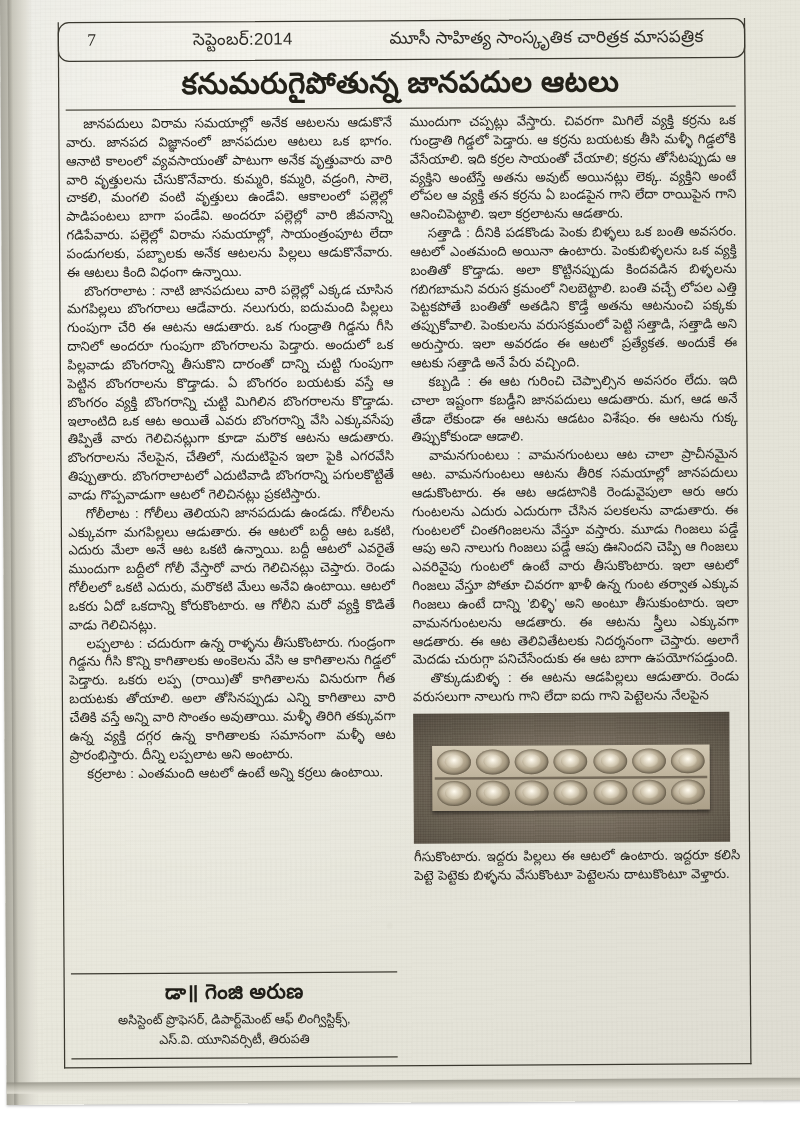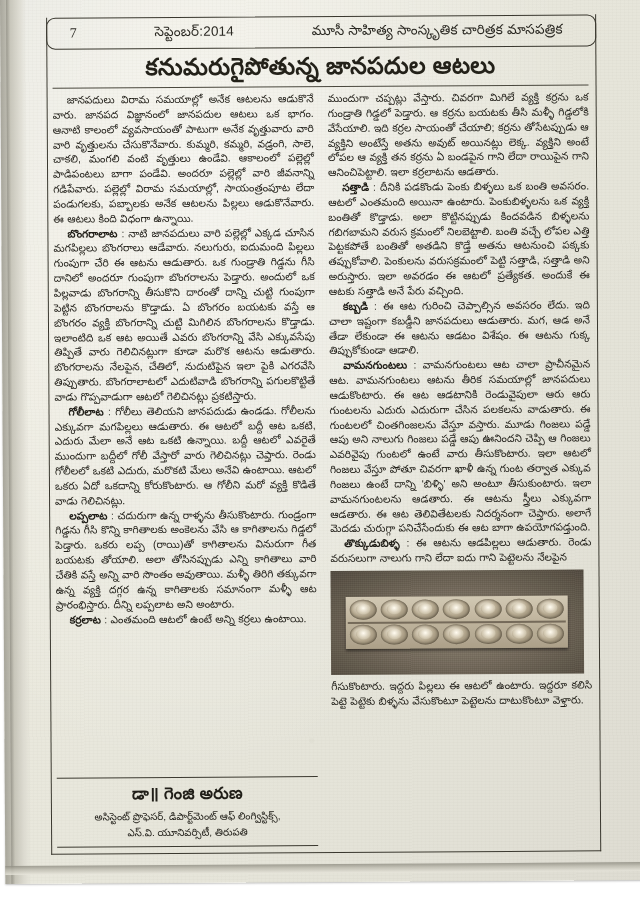--- a/index.html
+++ b/index.html
@@ -84,21 +84,21 @@
     display:flex;gap:14px;
   }
   .col{width:261px;position:relative;}
   .col p{
     margin:0 0 0 0;
     font-size:10.6px;line-height:14.85px;
     color:#1f1d17;text-align:justify;text-justify:inter-word;
     text-indent:14px;word-spacing:.4px;
   }
   .col p.noindent{text-indent:0;}
-  .sec-head{font-weight:bold;}
+  .sec-head{font-weight:normal;}
 
   
   .byline{
     position:absolute;left:0;right:0;bottom:0;
     border-top:1.2px solid #3c3a31;border-bottom:1.2px solid #3c3a31;
     padding:6px 0 7px 0;text-align:center;
   }
   .byline-name{font-size:16.5px;font-weight:bold;color:#201e18;letter-spacing:.3px;}
   .byline-line{font-size:10.2px;color:#24221c;margin-top:3px;line-height:13px;}
 

